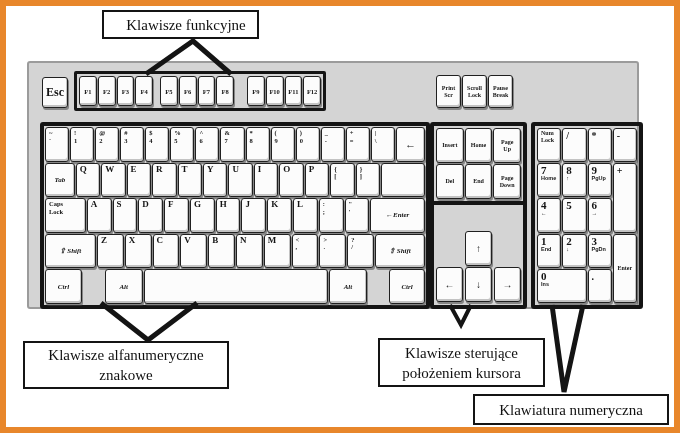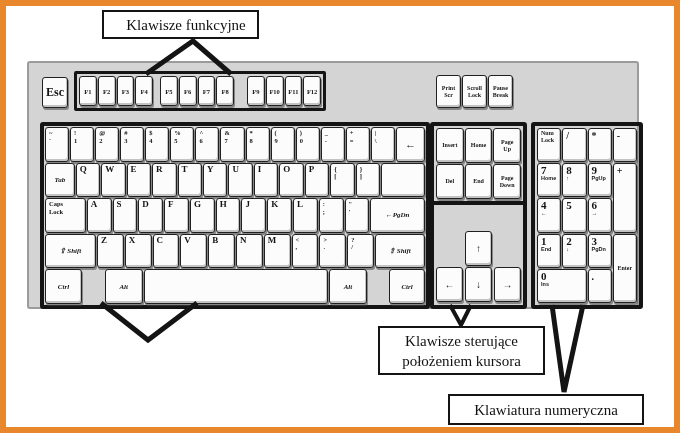--- a/index.html
+++ b/index.html
@@ -59,22 +59,22 @@
   .npop{font-size:10px;font-weight:700;}
   .npword{font-size:6px;font-weight:700;align-items:center;justify-content:center;padding:0;}
   .nl span{display:block;font-size:6px;line-height:7px;font-weight:700;}
 
   .lbox{position:absolute;background:#fff;border:2px solid #141414;box-sizing:border-box;
         font-family:"Liberation Serif",serif;font-size:15px;color:var(--label_text,#111);
         display:flex;flex-direction:column;align-items:center;justify-content:center;
         line-height:20px;text-align:center;z-index:6;}
   .fn-label{left:102px;top:10px;width:157px;height:29px;padding-left:11px;}
   .alnum-label{left:23px;top:341px;width:206px;height:48px;}
-  .cursor-label{left:378px;top:326px;width:167px;height:49px;font-family:Liberation Serif, serif;}
-  .num-label{left:448px;top:394px;width:196px;height:31px;}
+  .cursor-label{left:378px;top:338px;width:167px;height:49px;font-family:Liberation Serif, serif;}
+  .num-label{left:473px;top:394px;width:196px;height:31px;}
 
   .lines{position:absolute;left:0;top:0;z-index:4;pointer-events:none;}
 </style>
 </head>
 <body>
 
 <div class="canvas">
   <div class="inner"></div>
 
   <svg class="lines" width="680" height="433">
@@ -218,21 +218,21 @@
           <div class="key ch">K</div>
           <div class="key ch">L</div>
           <div class="key dual">
             <span>:</span>
             <span>;</span>
           </div>
           <div class="key dual">
             <span>"</span>
             <span>'</span>
           </div>
-          <div class="key mod" style="flex-grow: 2.8;">←PgDn</div>
+          <div class="key mod" style="flex-grow: 2.8;">←Enter</div>
         </div>
         <div class="krow">
           <div class="key mod" style="flex-grow: 2.35;">⇧ Shift</div>
           <div class="key ch">Z</div>
           <div class="key ch">X</div>
           <div class="key ch">C</div>
           <div class="key ch">V</div>
           <div class="key ch">B</div>
           <div class="key ch">N</div>
           <div class="key ch">M</div>
@@ -342,20 +342,24 @@
           <span class="n">0</span>
           <span class="s">Ins</span>
         </div>
         <div class="key npop">.</div>
       </div>
   </div>
 
   <div class="lbox fn-label">
     <span>Klawisze funkcyjne</span>
   </div>
+  <div class="lbox alnum-label">
+    <span>Klawisze alfanumeryczne</span>
+    <span>znakowe</span>
+  </div>
   <div class="lbox cursor-label">
     <span>Klawisze sterujące</span>
     <span>położeniem kursora</span>
   </div>
   <div class="lbox num-label">
     <span>Klawiatura numeryczna</span>
   </div>
 </div>
 
 </body></html>

